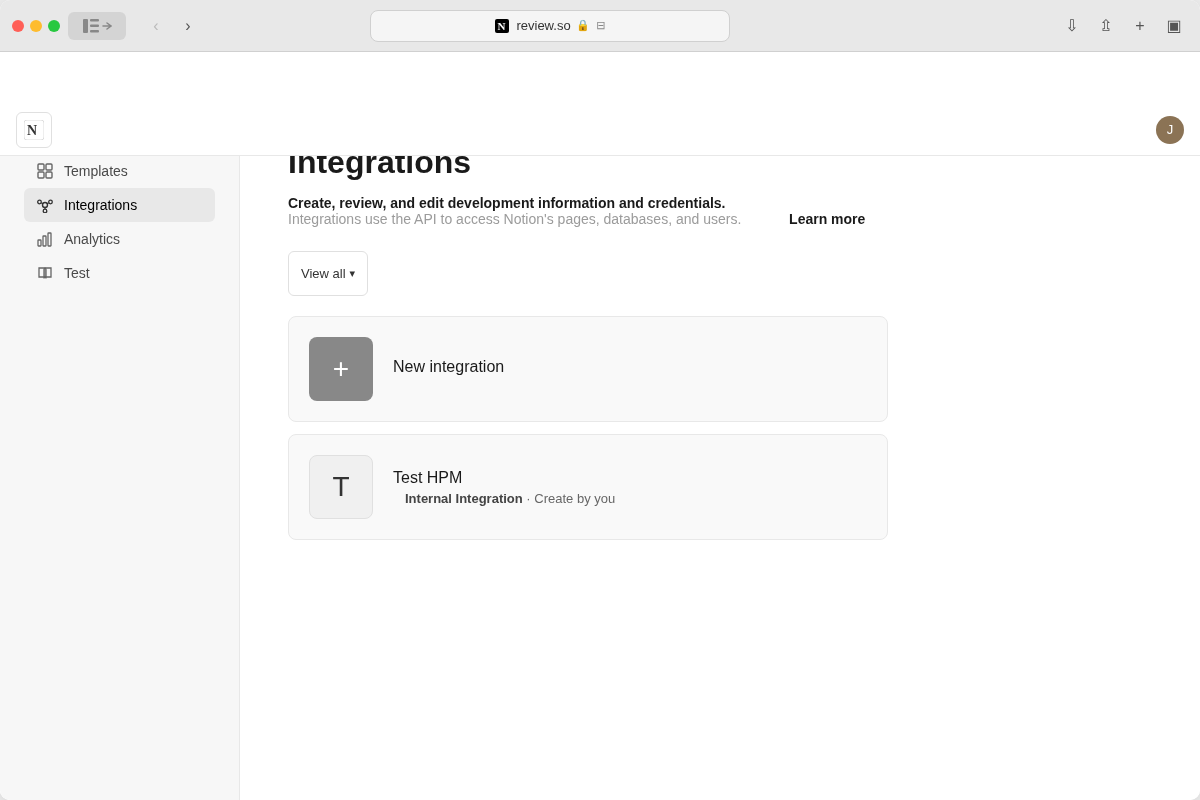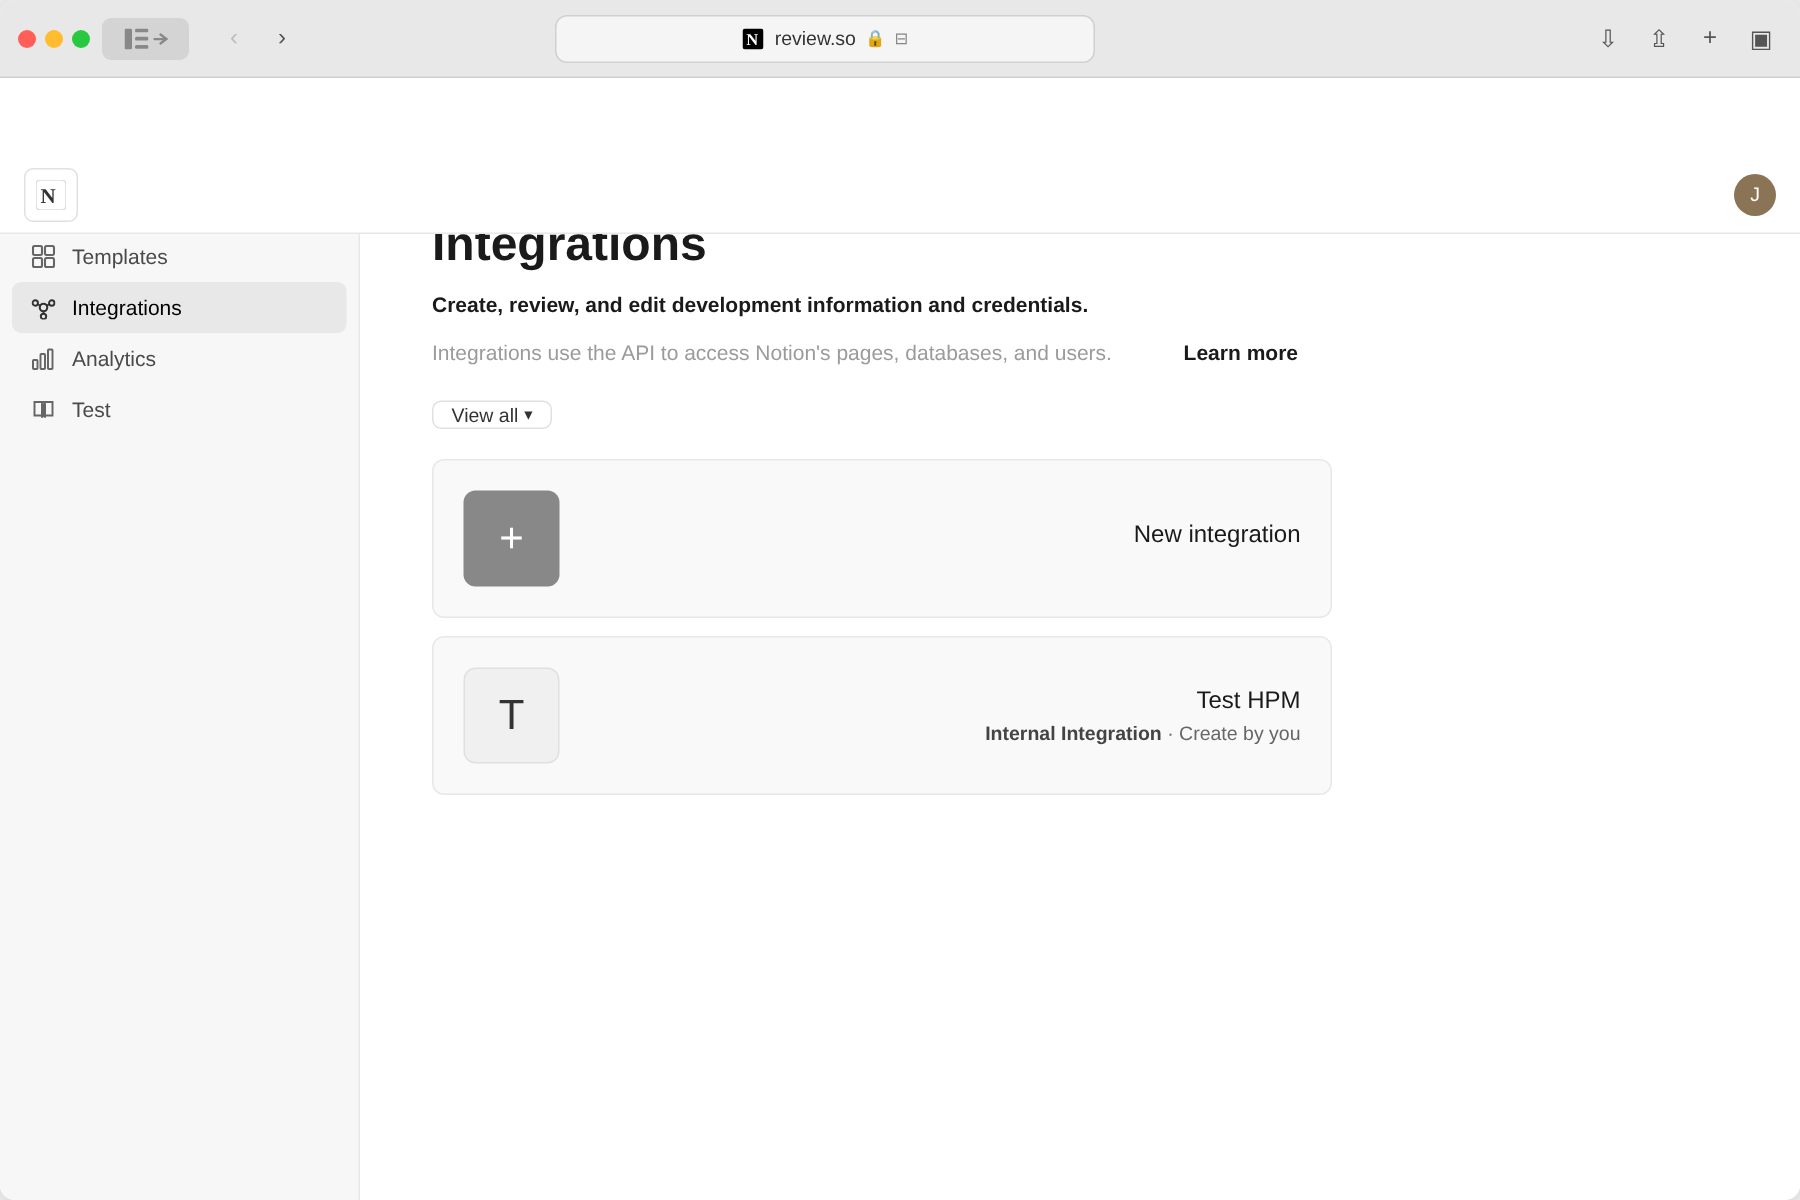--- a/index.html
+++ b/index.html
@@ -168,21 +168,21 @@
       flex: 1;
       margin-top: 52px;
       overflow: hidden;
     }
 
     
     .sidebar {
       width: 240px;
       background: #f7f7f7;
       border-right: 1px solid #e8e8e8;
-      padding: 16px 8px;
+      padding: 16px 24px;
       flex-shrink: 0;
       overflow-y: auto;
     }
 
     .sidebar-item {
       display: flex;
       align-items: center;
       gap: 10px;
       padding: 8px 12px;
       border-radius: 6px;
@@ -223,21 +223,21 @@
       font-size: 32px;
       font-weight: 700;
       color: #1a1a1a;
       margin-bottom: 14px;
     }
 
     .page-description {
       font-size: 14px;
       color: #1a1a1a;
       font-weight: 400;
-      margin-bottom: 16px;
+      margin-bottom: 0;
     }
 
     .page-subdescription {
       font-size: 14px;
       color: #9b9b9b;
       margin-bottom: 24px;
     }
 
     .learn-more-link {
       color: #1a1a1a;
@@ -248,21 +248,21 @@
     }
 
     
     .view-all-btn {
       display: flex;
       align-items: center;
       gap: 4px;
       background: none;
       border: 1px solid #e0e0e0;
       border-radius: 6px;
-      padding: 1px 12px;
+      padding: 14px 12px;
       font-size: 13px;
       color: #333;
       cursor: pointer;
       margin-bottom: 20px;
     }
 
     
     .integration-card {
       display: flex;
       align-items: center;
@@ -305,21 +305,20 @@
     }
 
     .test-hpm-letter {
       font-size: 28px;
       font-weight: 400;
       color: #333;
     }
 
     .integration-info {
       flex: 1;
-      text-align: right;
     }
 
     .integration-name {
       font-size: 16px;
       font-weight: 500;
       color: #1a1a1a;
       margin-bottom: 4px;
     }
 
     .integration-meta {

